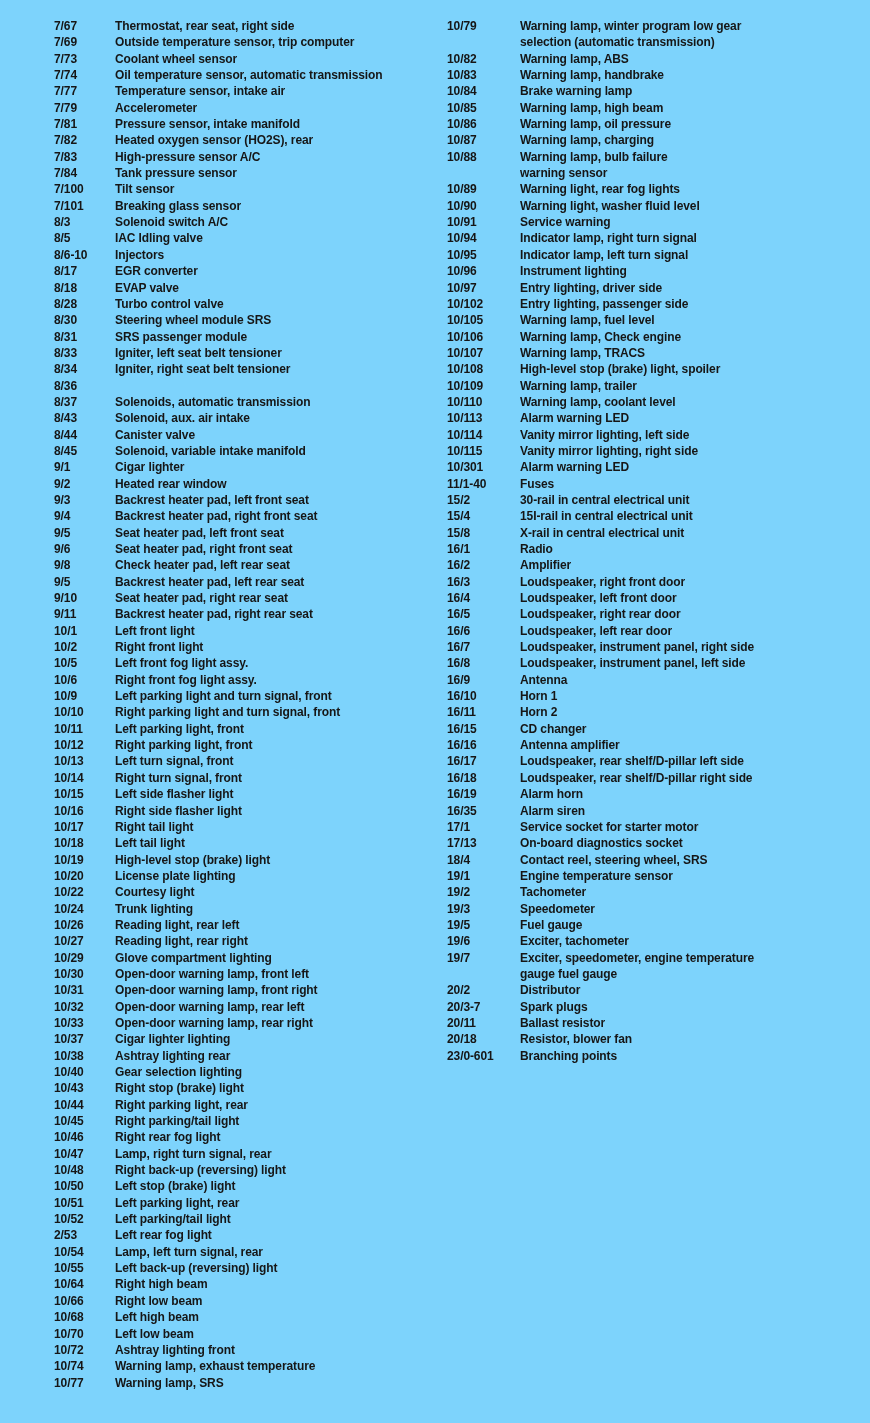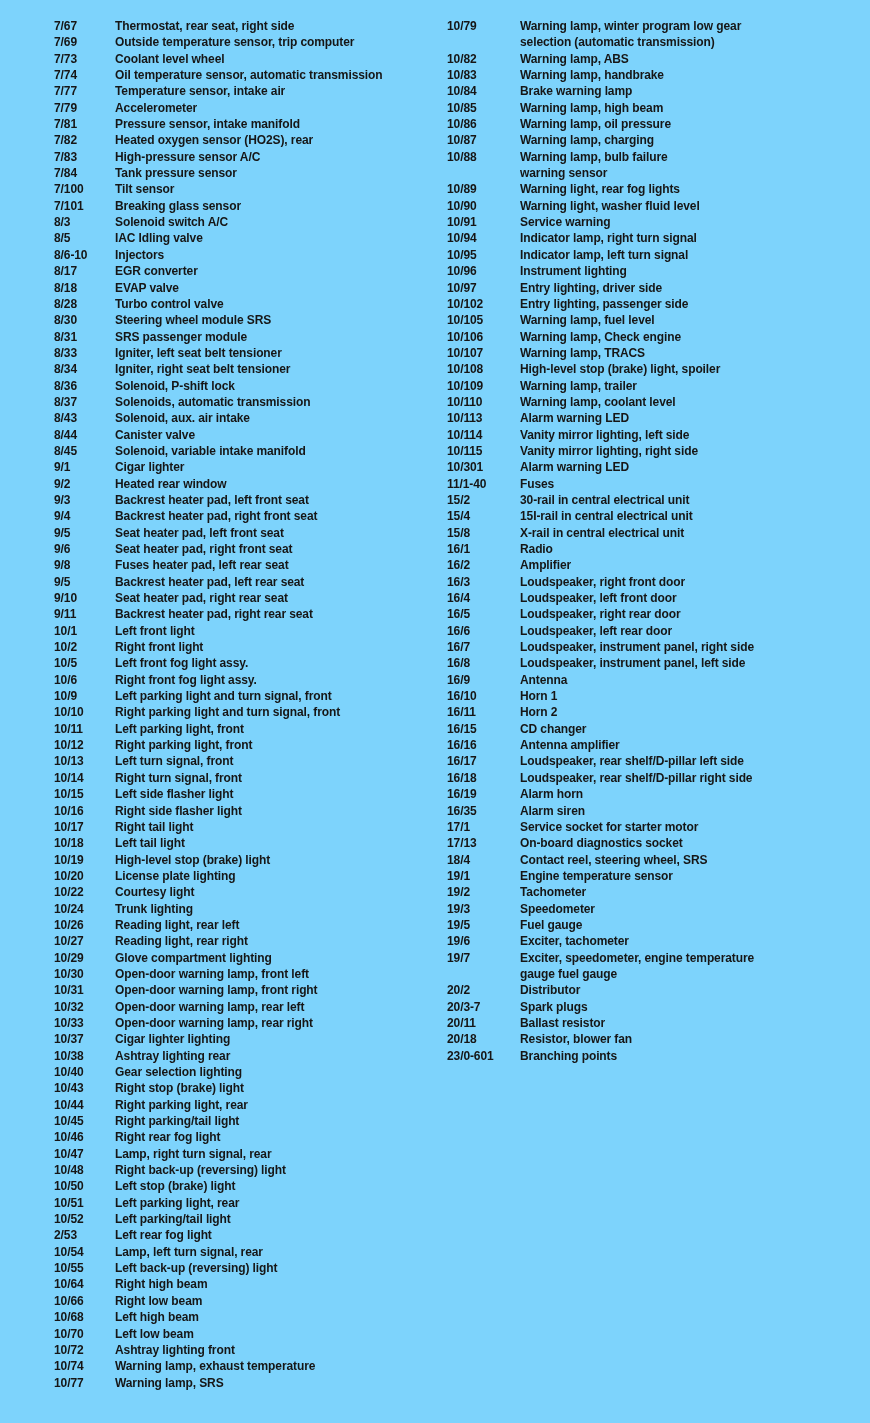--- a/index.html
+++ b/index.html
@@ -55,21 +55,21 @@
       <div class="row">
         <span class="code">7/67</span>
         <span class="desc">Thermostat, rear seat, right side</span>
       </div>
       <div class="row">
         <span class="code">7/69</span>
         <span class="desc">Outside temperature sensor, trip computer</span>
       </div>
       <div class="row">
         <span class="code">7/73</span>
-        <span class="desc">Coolant level wheel</span>
+        <span class="desc">Coolant wheel sensor</span>
       </div>
       <div class="row">
         <span class="code">7/74</span>
         <span class="desc">Oil temperature sensor, automatic transmission</span>
       </div>
       <div class="row">
         <span class="code">7/77</span>
         <span class="desc">Temperature sensor, intake air</span>
       </div>
       <div class="row">
@@ -135,21 +135,20 @@
       <div class="row">
         <span class="code">8/33</span>
         <span class="desc">Igniter, left seat belt tensioner</span>
       </div>
       <div class="row">
         <span class="code">8/34</span>
         <span class="desc">Igniter, right seat belt tensioner</span>
       </div>
       <div class="row">
         <span class="code">8/36</span>
-        <span class="desc">Solenoid, P-shift lock</span>
       </div>
       <div class="row">
         <span class="code">8/37</span>
         <span class="desc">Solenoids, automatic transmission</span>
       </div>
       <div class="row">
         <span class="code">8/43</span>
         <span class="desc">Solenoid, aux. air intake</span>
       </div>
       <div class="row">
@@ -179,21 +178,21 @@
       <div class="row">
         <span class="code">9/5</span>
         <span class="desc">Seat heater pad, left front seat</span>
       </div>
       <div class="row">
         <span class="code">9/6</span>
         <span class="desc">Seat heater pad, right front seat</span>
       </div>
       <div class="row">
         <span class="code">9/8</span>
-        <span class="desc">Fuses heater pad, left rear seat</span>
+        <span class="desc">Check heater pad, left rear seat</span>
       </div>
       <div class="row">
         <span class="code">9/5</span>
         <span class="desc">Backrest heater pad, left rear seat</span>
       </div>
       <div class="row">
         <span class="code">9/10</span>
         <span class="desc">Seat heater pad, right rear seat</span>
       </div>
       <div class="row">

